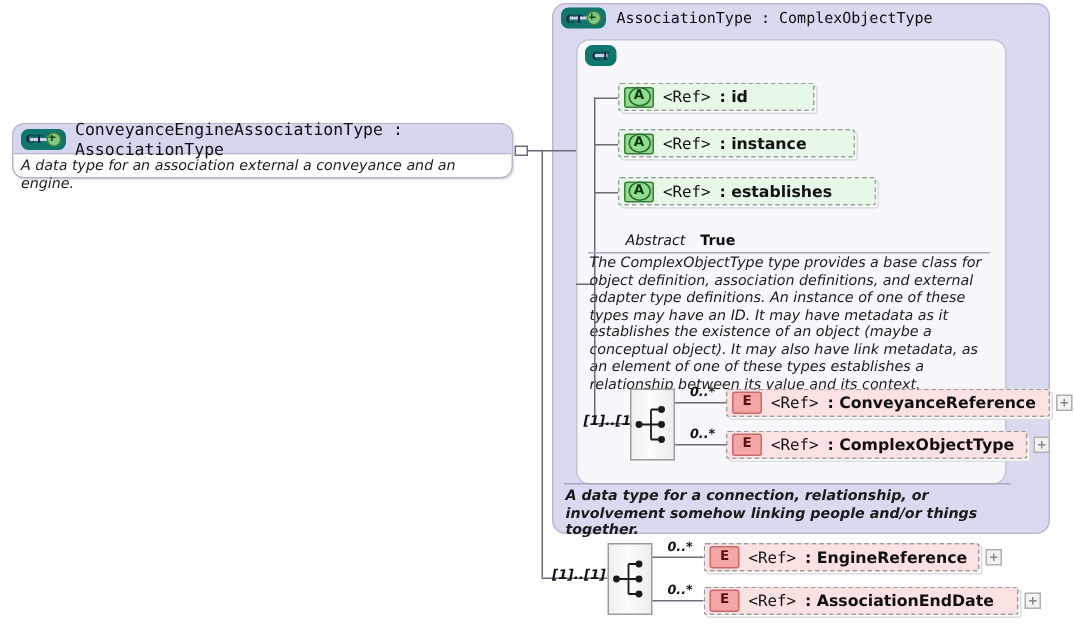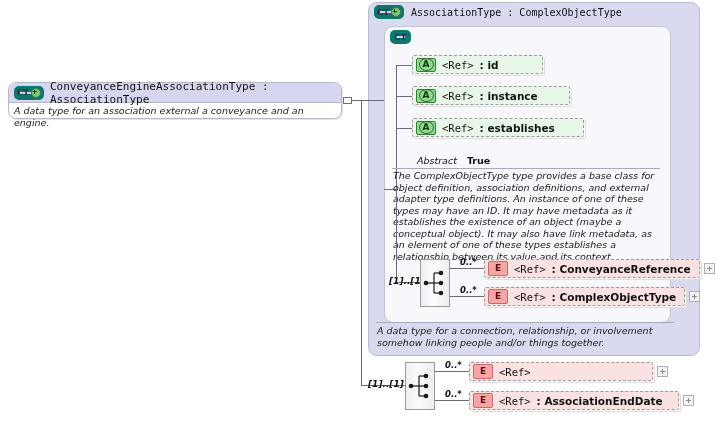--- a/index.html
+++ b/index.html
@@ -267,21 +267,21 @@
   <div class="occ" style="left:460px;top:285px;">0..*</div>
   <div class="nodeshadow" style="left:486px;top:289px;width:201px;height:19px;"></div>
   <div class="node elem" style="left:484px;top:287px;width:201px;height:19px;">
     <span class="badge badge-e">E</span>
     <span class="nref">&lt;Ref&gt;</span>
     <span class="nname">: ComplexObjectType</span>
   </div>
   <div class="expander" style="left:689px;top:291px;"></div>
 
   <div class="hr" style="left:376px;top:322px;width:298px;"></div>
-  <div class="doc" style="left:377px;top:325px;width:310px;">A data type for a connection, relationship, or involvement somehow linking people and/or things together.</div>
+  <div class="doc" style="left:377px;top:325px;width:310px;font-weight:bold;">A data type for a connection, relationship, or involvement somehow linking people and/or things together.</div>
 
   <div class="ln h" style="left:361px;top:385px;width:44px;"></div>
   <div class="card" style="left:368px;top:379px;">[1]..[1]</div>
 
   <div class="seq" style="left:405px;top:362px;width:30px;height:48px;">
     <svg width="28" height="46" viewBox="0 0 28 46" style="display:block;">
       <circle cx="5" cy="23" r="2.3" fill="#1a1a1a"></circle>
       <line x1="7" y1="23" x2="13" y2="23" stroke="#1a1a1a" stroke-width="1.2"></line>
       <line x1="13" y1="13" x2="13" y2="33" stroke="#1a1a1a" stroke-width="1.2"></line>
       <line x1="13" y1="13" x2="18" y2="13" stroke="#1a1a1a" stroke-width="1.2"></line>
@@ -292,20 +292,21 @@
       <circle cx="20" cy="33" r="2.3" fill="#1a1a1a"></circle>
     </svg>
   </div>
 
   <div class="ln h" style="left:435px;top:371px;width:34px;"></div>
   <div class="occ" style="left:445px;top:360px;">0..*</div>
   <div class="nodeshadow" style="left:471px;top:364px;width:184px;height:19px;"></div>
   <div class="node elem" style="left:469px;top:362px;width:184px;height:19px;">
     <span class="badge badge-e">E</span>
     <span class="nref">&lt;Ref&gt;</span>
+    <span class="nname">: EngineReference</span>
   </div>
   <div class="expander" style="left:657px;top:366px;"></div>
 
   <div class="ln h" style="left:435px;top:400px;width:34px;"></div>
   <div class="occ" style="left:445px;top:389px;">0..*</div>
   <div class="nodeshadow" style="left:471px;top:393px;width:210px;height:19px;"></div>
   <div class="node elem" style="left:469px;top:391px;width:210px;height:19px;">
     <span class="badge badge-e">E</span>
     <span class="nref">&lt;Ref&gt;</span>
     <span class="nname">: AssociationEndDate</span>

